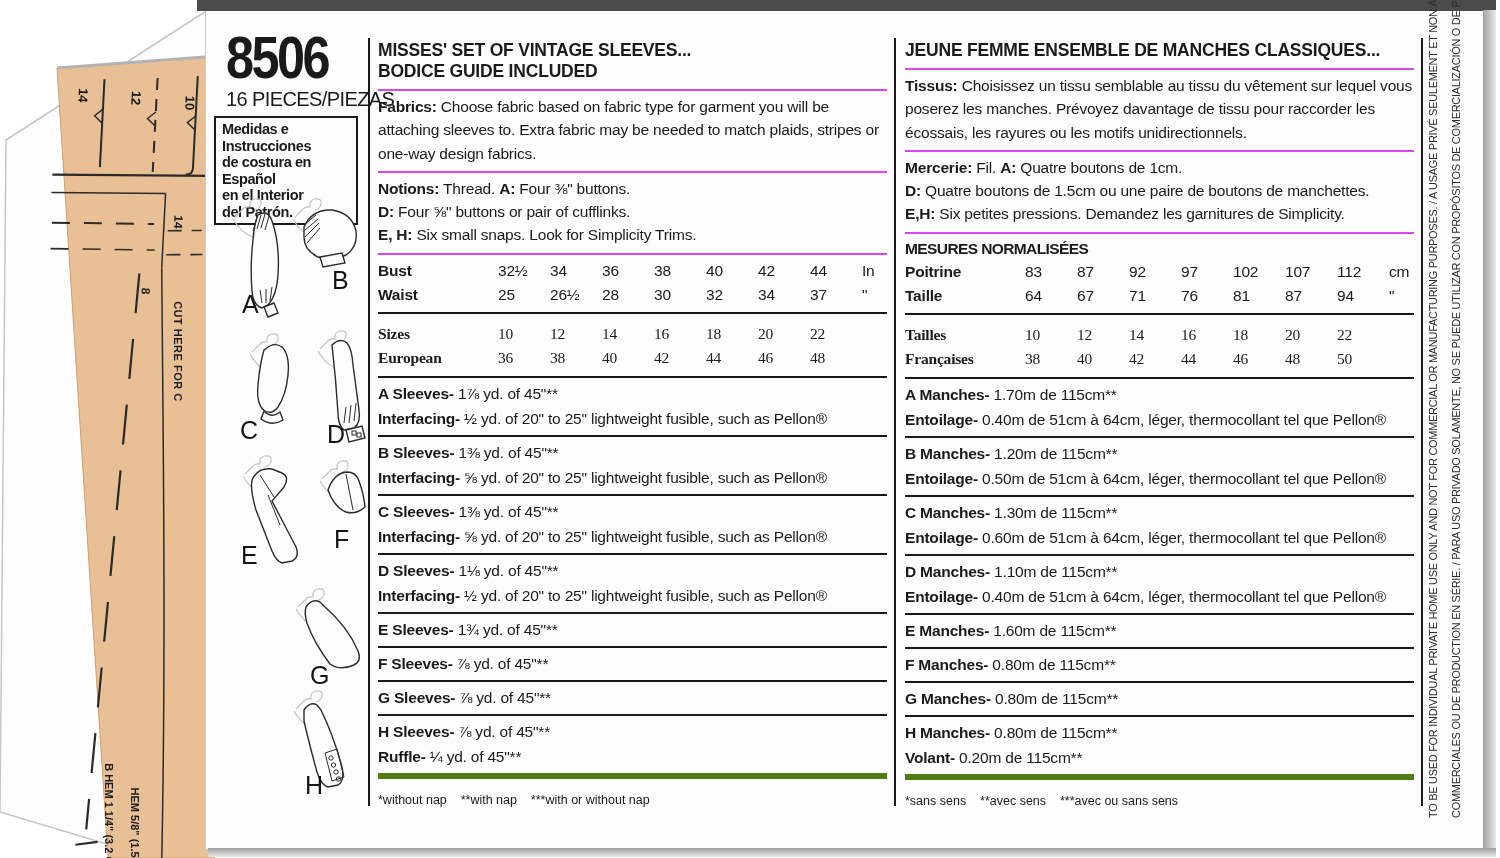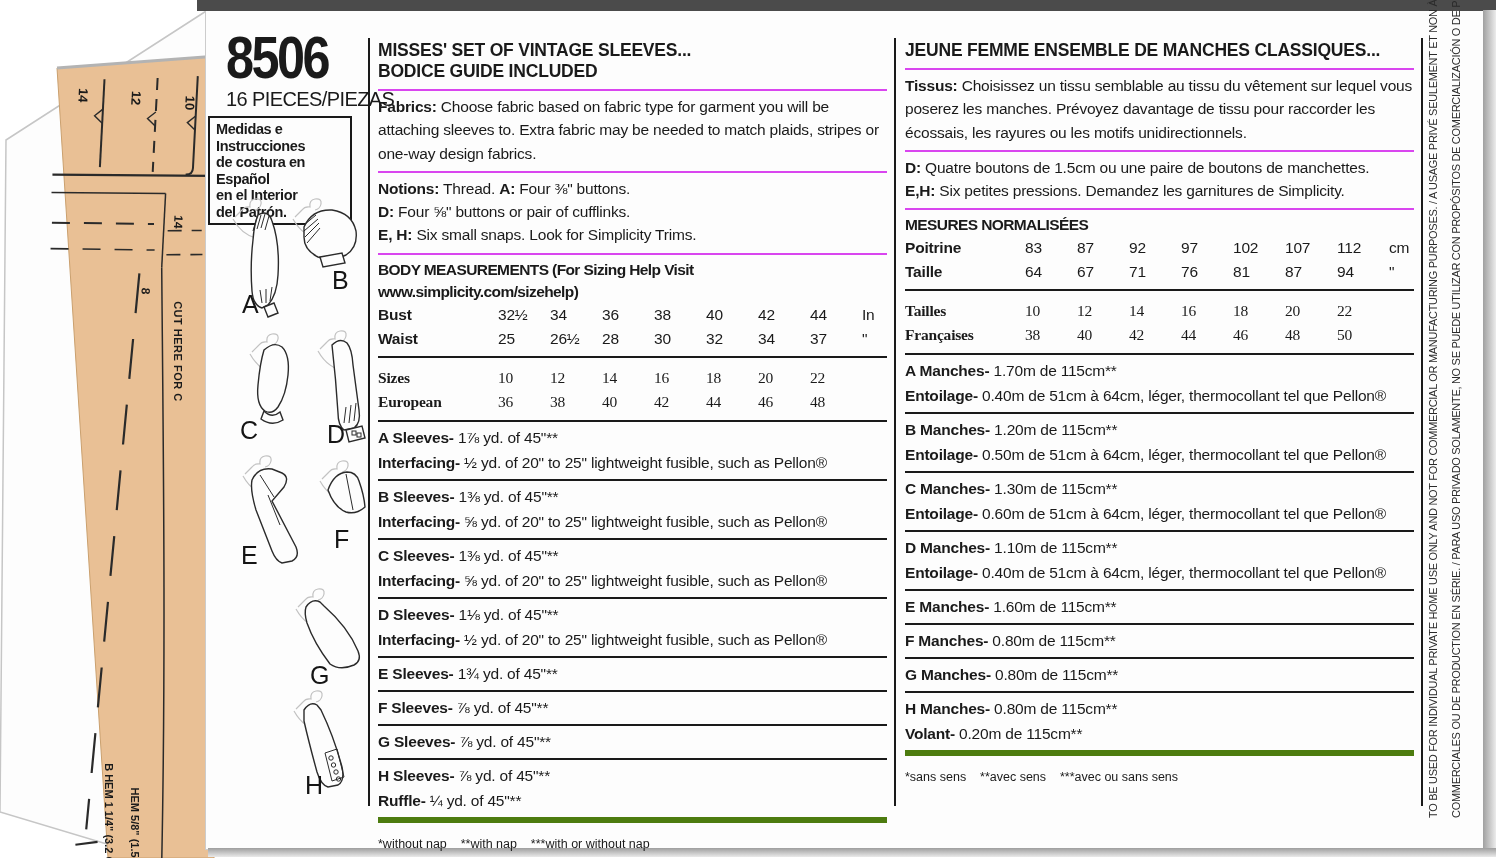--- a/index.html
+++ b/index.html
@@ -15,21 +15,21 @@
   .bshadow{position:absolute;left:208px;top:848px;width:1288px;height:9px;
            background:linear-gradient(180deg,#9e9e9e,#eaeaea);}
 
   .vrule{position:absolute;top:38px;height:768px;width:2px;background:#1a1a1a;}
   #vr1{left:368px}#vr2{left:894px}#vr3{left:1421px}
 
   
   .patnum{position:absolute;left:226px;top:28px;font-size:60px;font-weight:bold;
           letter-spacing:-3px;transform:scaleX(.84);transform-origin:left top;line-height:1;}
   .pieces{position:absolute;left:226px;top:88px;font-size:20px;letter-spacing:-0.6px;}
-  .spbox{position:absolute;left:208px;top:116px;width:128px;border:2px solid #1a1a1a;
+  .spbox{position:absolute;left:214px;top:116px;width:128px;border:2px solid #1a1a1a;
          padding:3px 6px;font-size:14.5px;font-weight:bold;line-height:16.5px;letter-spacing:-0.4px;}
 
   
   .col{position:absolute;top:38px;width:509px;font-size:15.5px;line-height:1.5;letter-spacing:-0.2px;}
   #col-en{left:378px}#col-fr{left:905px}
   .ctitle{font-weight:bold;font-size:17.5px;line-height:21px;padding:2px 0 7px;}
   .block{border-top:2px solid #d946ef;padding:4px 0 6px;}
   .b{font-weight:bold;}
   .mtitle{font-weight:bold;font-size:15.5px;letter-spacing:-0.6px;line-height:22px;}
   .mrow{display:flex;line-height:24px;}
@@ -196,21 +196,20 @@
     <div class="block">
 
         <div><span class="b">Notions:</span><span> Thread. </span><span class="b">A:</span><span> Four ⅜" buttons.</span></div>
 
         <div><span class="b">D:</span><span> Four ⅝" buttons or pair of cufflinks.</span></div>
 
         <div><span class="b">E, H:</span><span> Six small snaps. Look for Simplicity Trims.</span></div>
 
     </div>
     <div class="block">
-      <div class="mtitle">BODY MEASUREMENTS (For Sizing Help Visit www.simplicity.com/sizehelp)</div>
 
         <div class="mrow">
           <span class="mlbl">Bust</span>
           <span class="mcell">32½</span>
           <span class="mcell">34</span>
           <span class="mcell">36</span>
           <span class="mcell">38</span>
           <span class="mcell">40</span>
           <span class="mcell">42</span>
           <span class="mcell">44</span>
@@ -301,20 +300,21 @@
 
   <div class="col" id="col-fr">
     <div class="ctitle">
       <div>JEUNE FEMME ENSEMBLE DE MANCHES CLASSIQUES...</div>
     </div>
     <div class="block">
       <span class="b">Tissus:</span><span> Choisissez un tissu semblable au tissu du vêtement sur lequel vous poserez les manches. Prévoyez davantage de tissu pour raccorder les écossais, les rayures ou les motifs unidirectionnels.</span>
     </div>
     <div class="block">
 
+        <div><span class="b">Mercerie:</span><span> Fil. </span><span class="b">A:</span><span> Quatre boutons de 1cm.</span></div>
 
         <div><span class="b">D:</span><span> Quatre boutons de 1.5cm ou une paire de boutons de manchettes.</span></div>
 
         <div><span class="b">E,H:</span><span> Six petites pressions. Demandez les garnitures de Simplicity.</span></div>
 
     </div>
     <div class="block">
       <div class="mtitle">MESURES NORMALISÉES</div>
 
         <div class="mrow">

